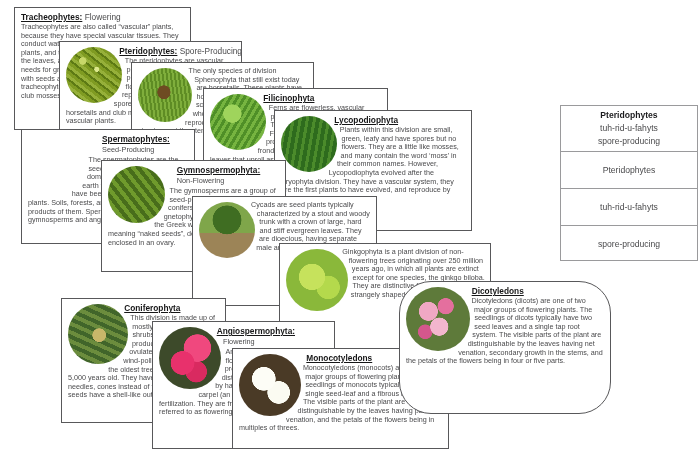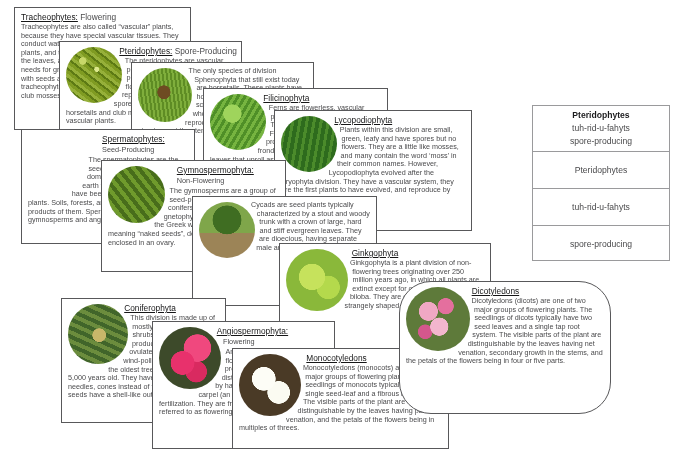--- a/index.html
+++ b/index.html
@@ -24,21 +24,21 @@
     box-sizing:border-box;
     height:100%;
   }
   .ttl{
     font-size:8.3px;
     line-height:10px;
     margin:0 0 1px 0;
     white-space:nowrap;
   }
   .ttl .name{
-    font-weight:normal;color:#161617;
+    font-weight:bold;color:#161617;
     text-decoration:underline;
     text-underline-offset:1px;
   }
   .ttl .sub{font-weight:normal;color:#4a4a4c;}
   .ttl.ind{padding-left:46%;}
   .ttl.ind2{padding-left:40%;}
   .ttl.ind3{padding-left:33%;}
   .ttl.ind-s{padding-left:26%;}
   .subline{
     font-size:7.3px;line-height:9px;color:#4a4a4c;margin:0 0 2px 0;
@@ -214,23 +214,20 @@
   <div class="card" style="left:192px;top:196px;width:185px;height:110px;z-index:8;">
     <div class="body">
       <div class="thumb ph-cycad" style="width:56px;height:56px;"></div>
       <p class="txt">Cycads are seed plants typically characterized by a stout and woody trunk with a crown of large, hard and stiff evergreen leaves. They are dioecious, having separate male and female plants.</p>
     </div>
   </div>
 
   <div class="card" style="left:279px;top:243px;width:212px;height:114px;z-index:9;">
     <div class="body">
       <div class="thumb ph-ginkgo" style="width:62px;height:62px;"></div>
-      <div class="ttl ind3">
-        <span class="name">Ginkgophyta</span>
-      </div>
       <p class="txt">Ginkgophyta is a plant division of non-flowering trees originating over 250 million years ago, in which all plants are extinct except for one species, the ginkgo biloba. They are distinctive for containing strangely shaped fan leaves.</p>
     </div>
   </div>
 
   <div class="card" style="left:61px;top:298px;width:165px;height:125px;z-index:10;">
     <div class="body">
       <div class="thumb ph-conifer" style="width:60px;height:60px;"></div>
       <div class="ttl ind3">
         <span class="name">Coniferophyta</span>
       </div>
@@ -262,21 +259,21 @@
   <div class="card" style="left:399px;top:281px;width:212px;height:133px;z-index:13;border-radius:32px;">
     <div class="body">
       <div class="thumb ph-dicot" style="width:64px;height:64px;"></div>
       <div class="ttl ind3">
         <span class="name">Dicotyledons</span>
       </div>
       <p class="txt">Dicotyledons (dicots) are one of two major groups of flowering plants. The seedlings of dicots typically have two seed leaves and a single tap root system. The visible parts of the plant are distinguishable by the leaves having net venation, secondary growth in the stems, and the petals of the flowers being in four or five parts.</p>
     </div>
   </div>
 
-  <div class="three-part" style="left:532px;top:105px;width:138px;height:156px;z-index:20;">
+  <div class="three-part" style="left:560px;top:105px;width:138px;height:156px;z-index:20;">
     <div class="tp-cell" style="height:46px;">
       <div class="tp-line b">Pteridophytes</div>
       <div class="tp-line">tuh-rid-u-fahyts</div>
       <div class="tp-line">spore-producing</div>
     </div>
     <div class="tp-cell" style="height:37px;">
       <div class="tp-line">Pteridophytes</div>
     </div>
     <div class="tp-cell" style="height:37px;">
       <div class="tp-line">tuh-rid-u-fahyts</div>

